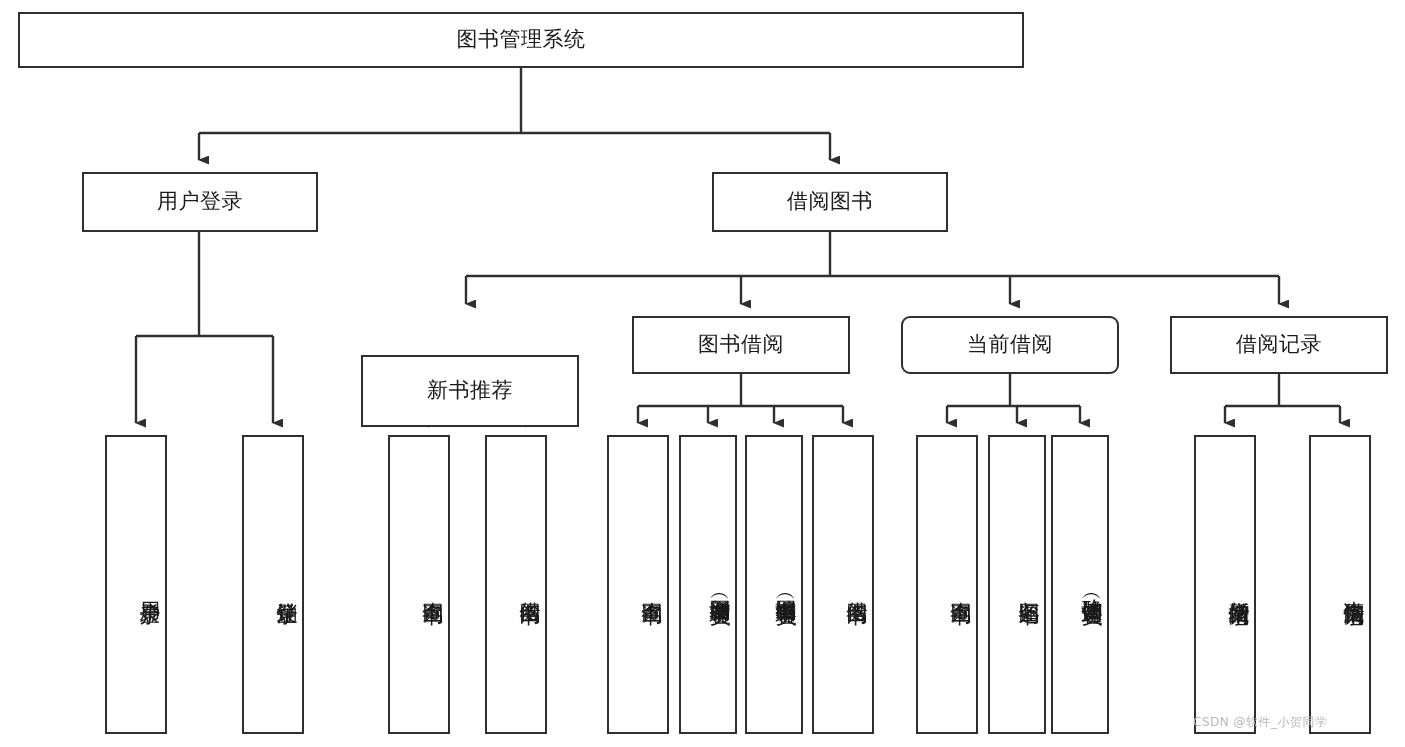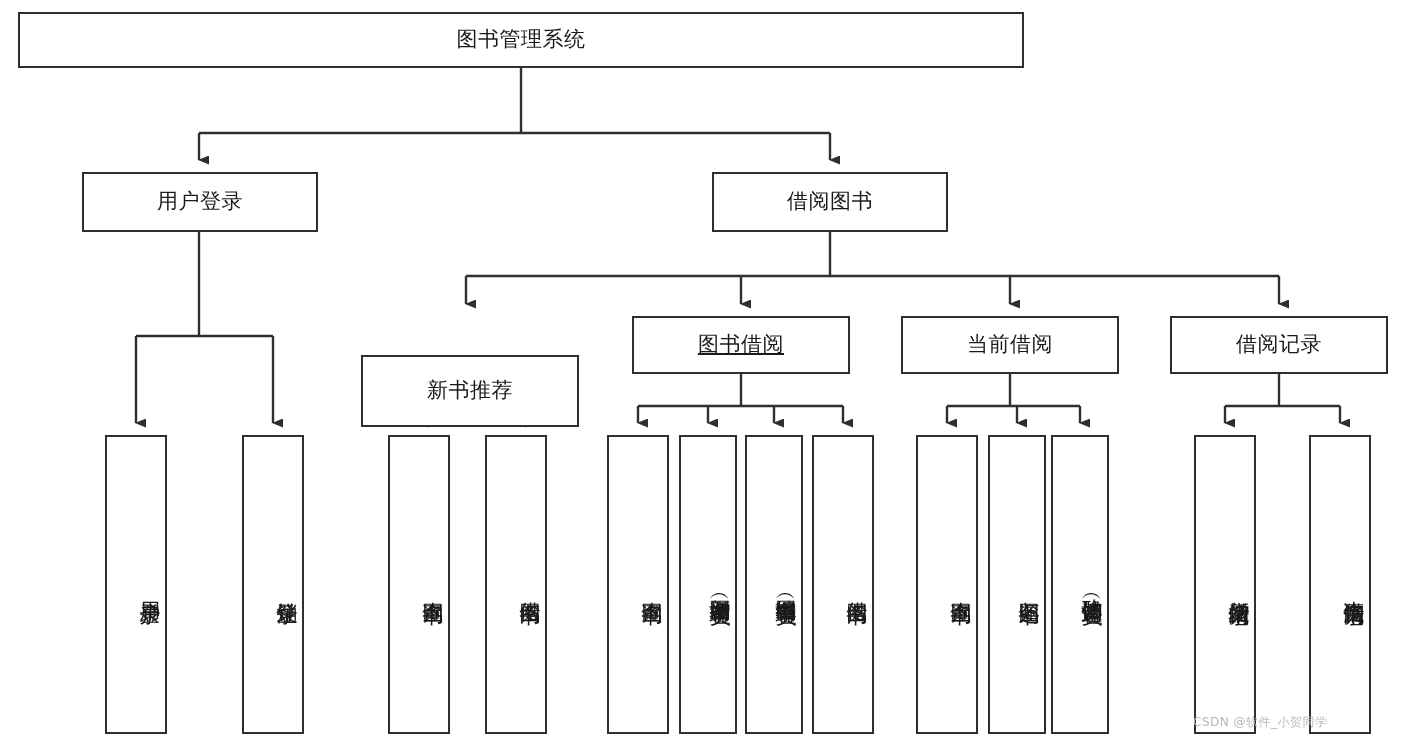--- a/index.html
+++ b/index.html
@@ -125,24 +125,24 @@
   <div class="node node-h" style="left: 82px; top: 172px; width: 236px; height: 60px;">
     <span>用户登录</span>
   </div>
   <div class="node node-h" style="left: 712px; top: 172px; width: 236px; height: 60px;">
     <span>借阅图书</span>
   </div>
 
   <div class="node node-h" style="left: 361px; top: 316px; width: 218px; height: 72px; margin-top: 39px;">
     <span>新书推荐</span>
   </div>
-  <div class="node node-h" style="left: 632px; top: 316px; width: 218px; height: 58px; text-decoration: underline;">
+  <div class="node node-h" style="left: 632px; top: 316px; width: 218px; height: 58px;">
     <span>图书借阅</span>
   </div>
-  <div class="node node-h" style="left: 901px; top: 316px; width: 218px; height: 58px;">
+  <div class="node node-h" style="left: 901px; top: 316px; width: 218px; height: 58px; border-radius: 9px;">
     <span>当前借阅</span>
   </div>
   <div class="node node-h" style="left: 1170px; top: 316px; width: 218px; height: 58px; align-items: center;">
     <span>借阅记录</span>
   </div>
 
   <div class="node node-v leaf-tall" style="left: 105px; top: 435px; width: 62px; height: 299px;">
     <span>用户登录</span>
   </div>
   <div class="node node-v leaf-tall" style="left: 242px; top: 435px; width: 62px; height: 299px;">

